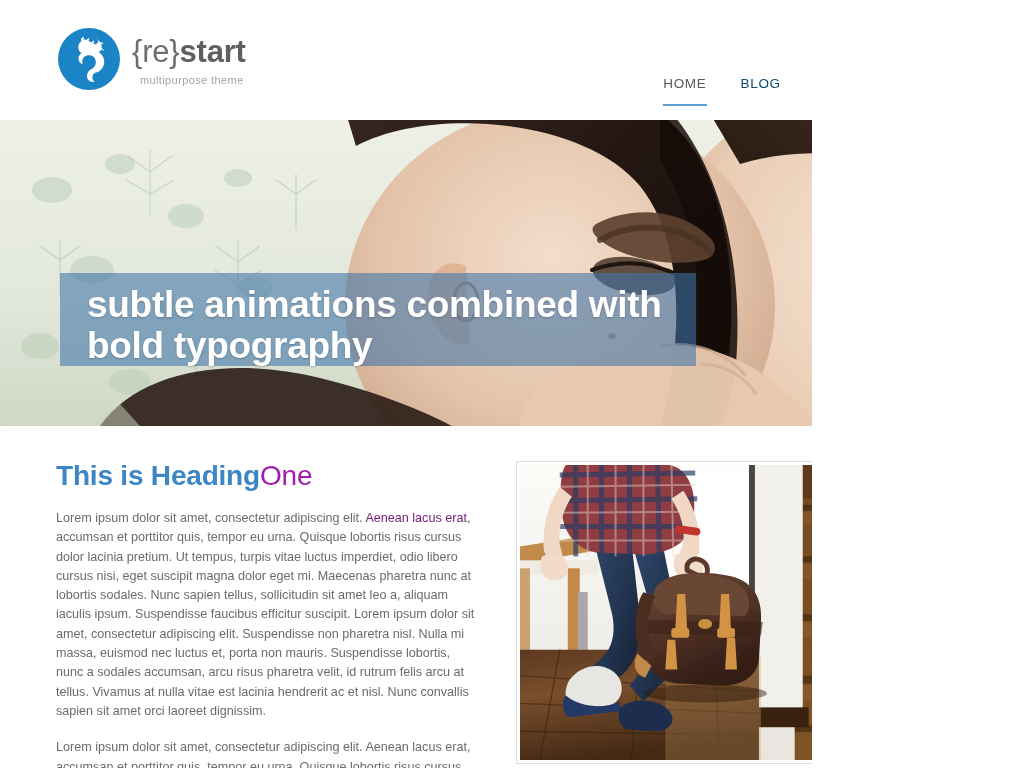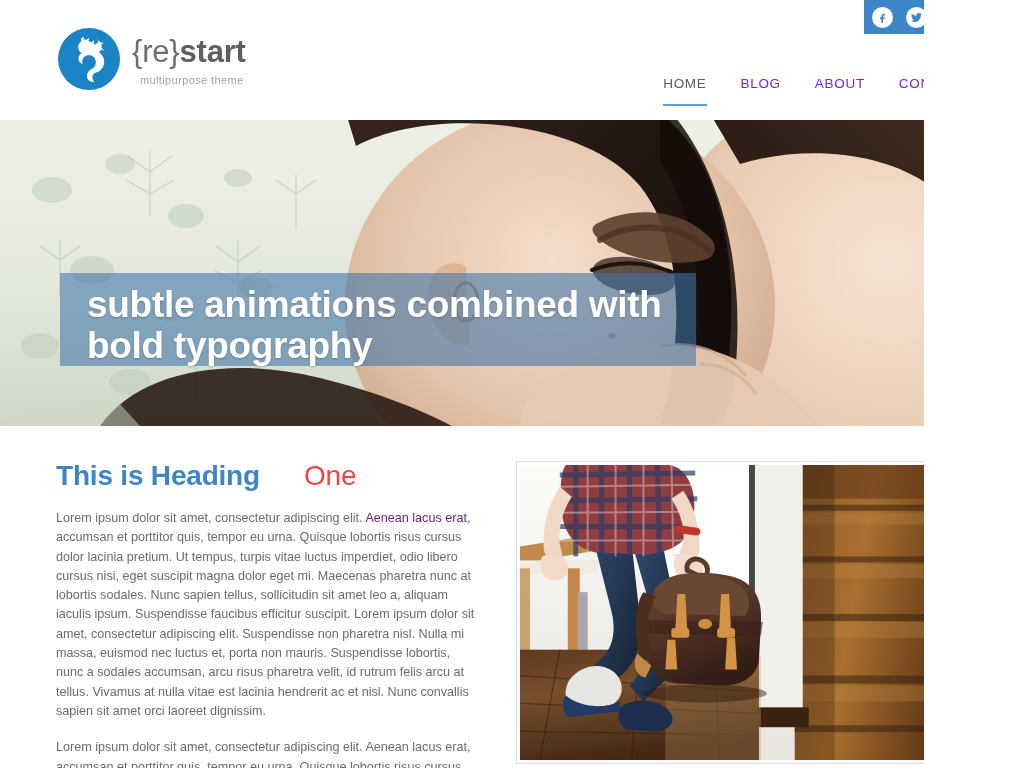--- a/index.html
+++ b/index.html
@@ -7,21 +7,21 @@
 
   html, body {
     width: 1024px;
     height: 768px;
     overflow: hidden;
     background: #ffffff;
     font-family: "Liberation Sans", sans-serif;
     -webkit-font-smoothing: antialiased;
   }
 
-  .page { width: 924px; height: 768px; position: relative; overflow: hidden; background:#fff; }
+  .page { width: 812px; height: 768px; position: relative; overflow: hidden; background:#fff; }
 
   
   .header {
     position: relative;
     width: 1024px;
     height: 120px;
     background: #ffffff;
   }
 
   .social-bar {
@@ -76,21 +76,21 @@
     position: absolute;
     top: 58px; right: 56px;
     display: flex;
     align-items: flex-start;
     gap: 34px;
     margin-top: 18px;
   }
   .nav-item {
     font-size: 13.5px;
     letter-spacing: 0.7px;
-    color: #6d28d9;
+    color: #0c4a6e;
     text-decoration: none;
     padding-bottom: 13px;
     display: block;
     cursor: pointer;
     border-bottom: 2px solid transparent;
   }
   .nav-item.active { color: #5a5a5a; border-bottom-color: #5a9fd4; }
 
   
   .hero {
@@ -131,21 +131,21 @@
   .col-right { width: 456px; padding-top: 35px; }
 
   .section-heading {
     font-size: 28px;
     line-height: 32px;
     font-weight: 700;
     color: #3d86c6;
     margin-bottom: 17px;
     letter-spacing: -0.2px;
   }
-  .section-heading .light { font-weight: 400; color: #ef4444; margin-left: 44px; }
+  .section-heading .light { font-weight: 400; color: #a21caf; }
 
   .body-text {
     font-size: 12.6px;
     line-height: 19.3px;
     color: #6b6b6b;
     margin-bottom: 17px;
   }
   .body-text a { color: #701a75; text-decoration: none; }
 
   .feature-image {

